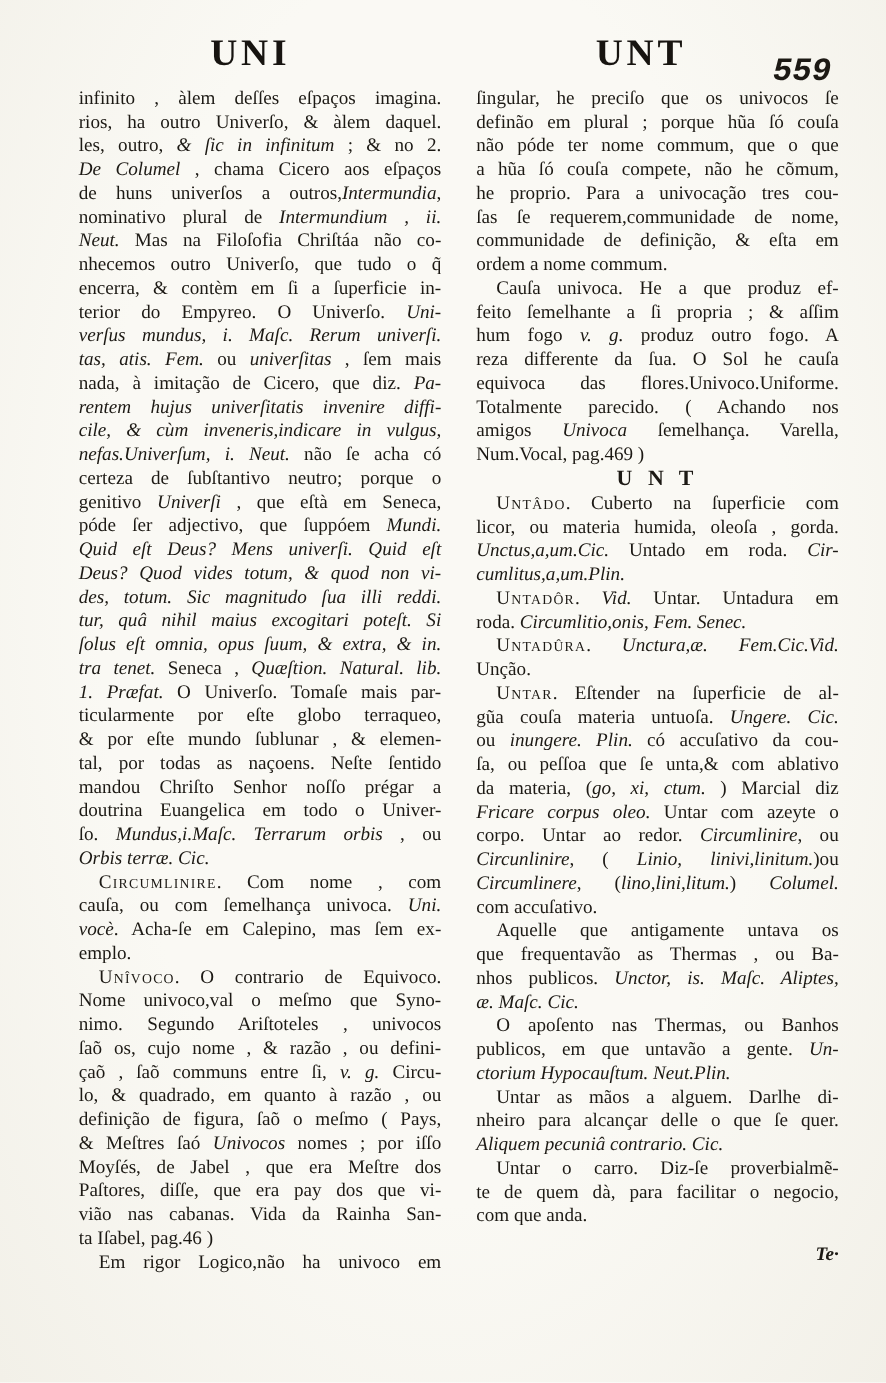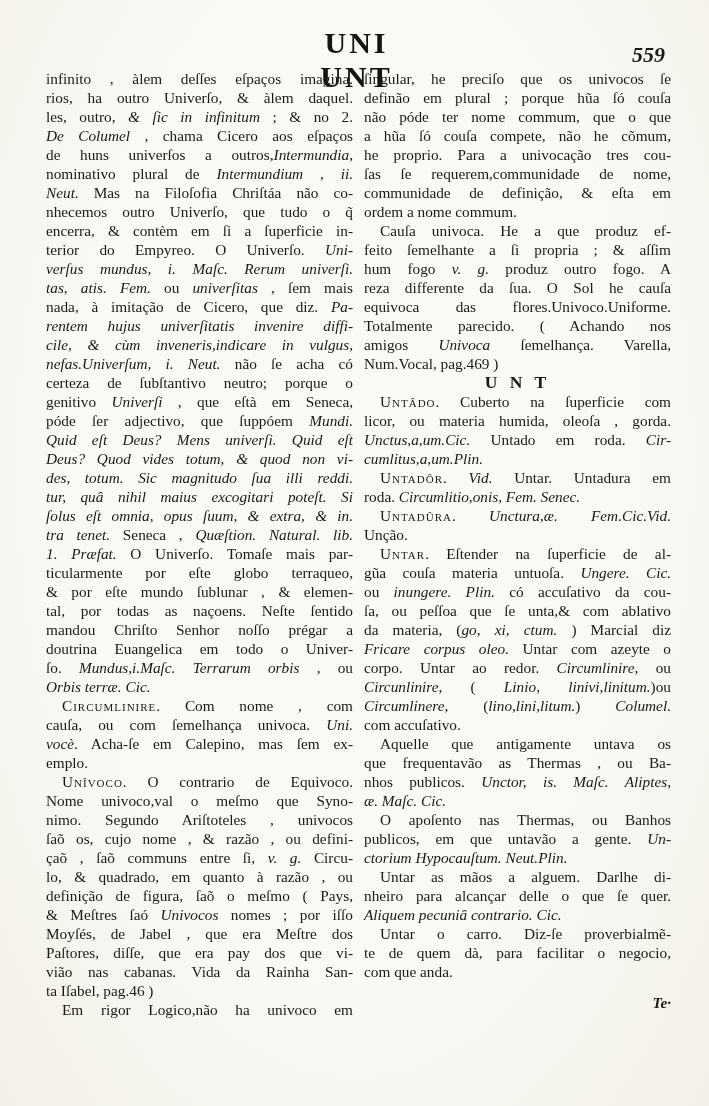--- a/index.html
+++ b/index.html
@@ -9,37 +9,37 @@
     font-family:"Liberation Serif","DejaVu Serif",serif;
     color:#1c1914;
   }
   .page{
     position:absolute;inset:0;
     background:radial-gradient(ellipse at 50% 42%, #faf9f4 55%, #f2f0e8 100%);
   }
   .hdr{
     position:absolute;top:26px;left:44px;right:40px;
     display:flex;
-    flex-direction:column;
   }
   .hcell{
     flex:1;text-align:center;
     font-weight:bold;font-size:30px;letter-spacing:3px;
     color:#171410;
   }
   .pagenum{
     position:absolute;top:42px;right:44px;
-    font-weight:bold;font-size:22px;font-style:italic;
+    font-weight:bold;font-size:26px;font-style:italic;
     color:#1c1914;
+    font-family:Liberation Mono, monospace;
   }
   .cols{
     position:absolute;top:69px;left:46px;right:38px;
     display:flex;gap:11px;
   }
-  .col{flex:1;min-width:0;}
+  .col{flex:1;min-width:0;margin-left:17px;}
   .ln{
     font-size:15.3px;line-height:19px;
     text-align:justify;text-align-last:justify;
     white-space:normal;
   }
   .ln i{}
   .end{text-align-last:left;}
   .ctr{text-align:left;text-align-last:center;}
   .rgt{text-align:right;text-align-last:right;}
   .ind{padding-left:16px;}

